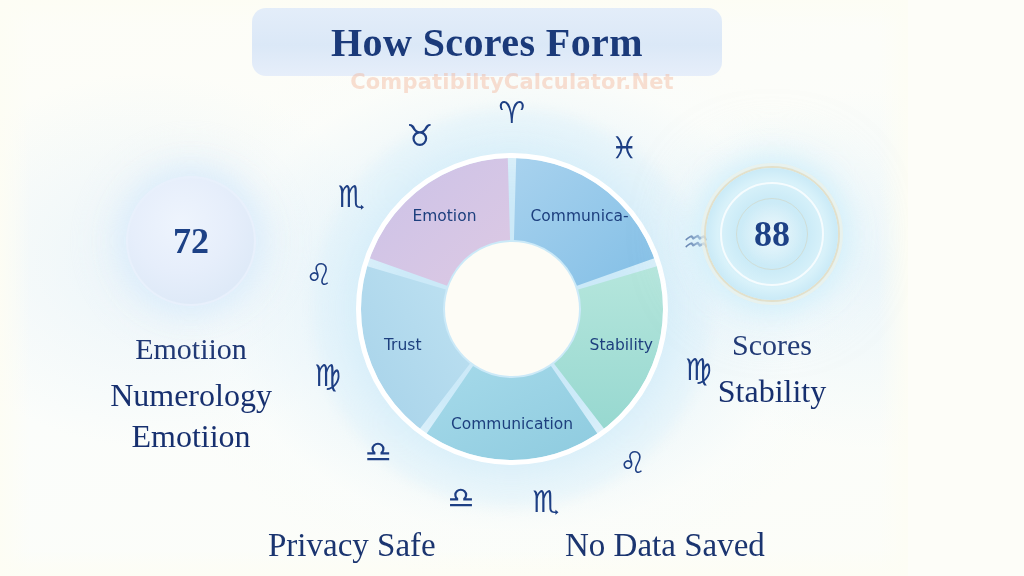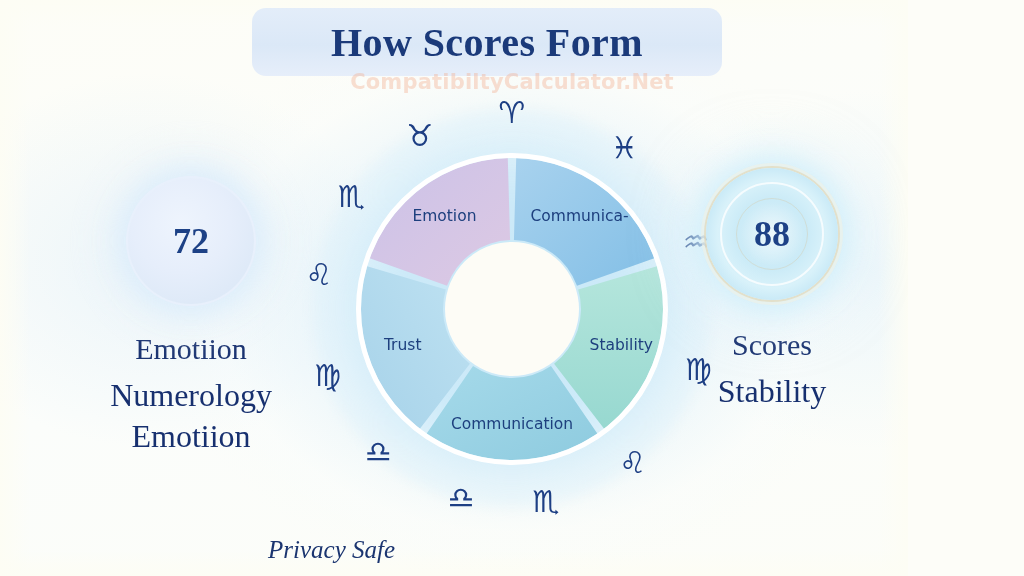--- a/index.html
+++ b/index.html
@@ -196,25 +196,24 @@
     color: #17306f;
     margin-top: 9px;
     line-height: 1.28;
   }
 
   
   .footer-item {
     position: absolute;
     bottom: 12px;
     font-family: "Liberation Serif", "DejaVu Serif", serif;
-    font-size: 25px;
+    font-size: 33px;
     color: #1b3570;
     z-index: 3;
     white-space: nowrap;
-    font-style: italic;
   }
   #footer-privacy { left: 268px; }
   #footer-nodata  { left: 565px; }
 </style>
 </head>
 <body>
 
 <div id="stage">
 
   <div class="title-pill">
@@ -298,14 +297,15 @@
     <div class="score-circle" id="circle-right">
       <span class="score-num">88</span>
     </div>
     <div class="score-caption">Scores</div>
     <div class="sub-lines">
       <div>Stability</div>
     </div>
   </div>
 
   <div class="footer-item" id="footer-privacy">Privacy Safe</div>
+  <div class="footer-item" id="footer-nodata">No Data Saved</div>
 
 </div>
 
 </body></html>

